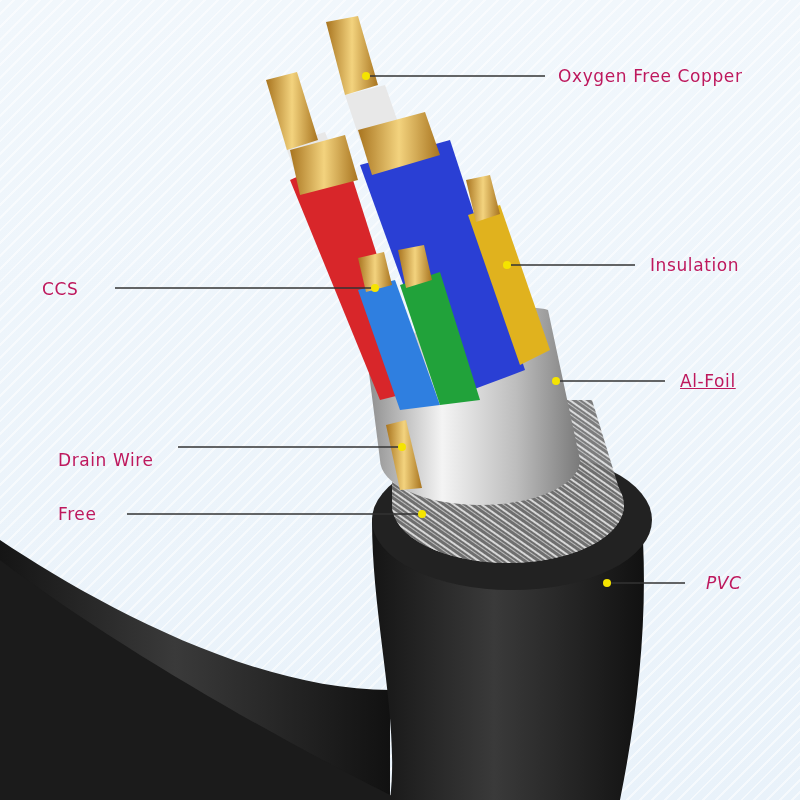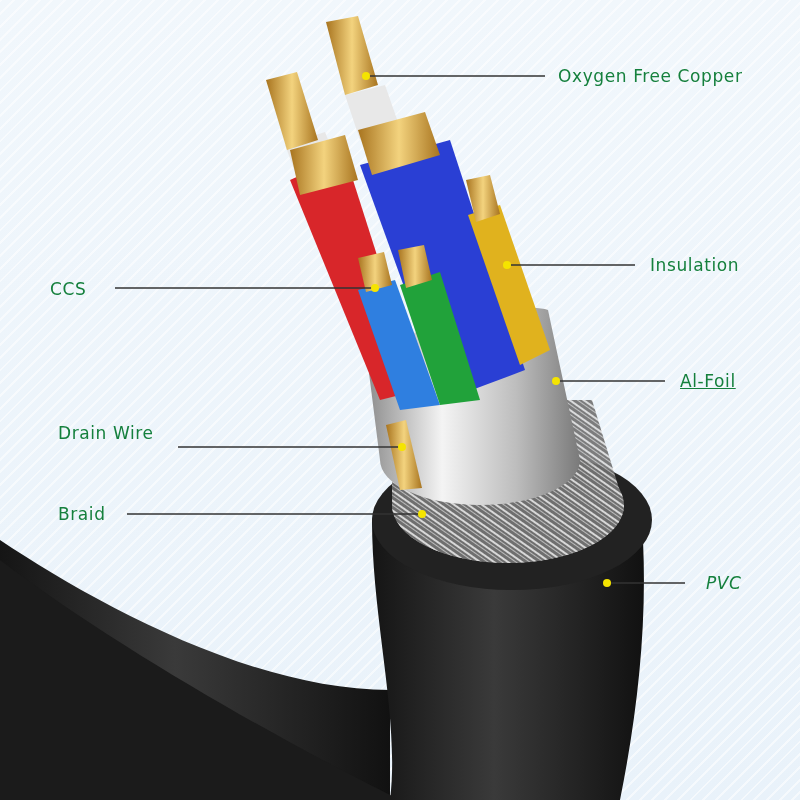--- a/index.html
+++ b/index.html
@@ -9,21 +9,21 @@
     font-family: "DejaVu Sans", sans-serif;
   }
   .bg-lines {
     position: absolute; inset: 0;
     background:
       repeating-linear-gradient(135deg, rgba(255,255,255,0.55) 0 2px, rgba(255,255,255,0) 2px 9px),
       linear-gradient(180deg, #f1f7fc 0%, #e9f2fa 100%);
   }
   svg.art { position: absolute; left: 0; top: 0; }
   .label {
-    position: absolute; font-size: 17px; color: #15803d; letter-spacing: 0.6px;
+    position: absolute; font-size: 17px; color: #be185d; letter-spacing: 0.6px;
     white-space: nowrap; line-height: 20px;
   }
 </style>
 </head>
 <body>
 
 <div class="bg-lines"></div>
 
 <svg class="art" width="800" height="800" viewBox="0 0 800 800">
   <defs>
@@ -97,15 +97,15 @@
     <circle cx="375" cy="288" r="4"></circle>
     <circle cx="402" cy="447" r="4"></circle>
     <circle cx="422" cy="514" r="4"></circle>
   </g>
 </svg>
 
 <div class="label" style="left:558px; top:66px;">Oxygen Free Copper</div>
 <div class="label" style="left:650px; top:255px;">Insulation</div>
 <div class="label" style="left:680px; top:371px;text-decoration:underline;">Al-Foil</div>
 <div class="label" style="left:706px; top:573px;font-style:italic;">PVC</div>
-<div class="label" style="left:50px; top:279px;">CCS</div>
-<div class="label" style="left:58px; top:423px;">Drain Wire</div>
-<div class="label" style="left:58px; top:504px;">Braid</div>
+<div class="label" style="left:42px; top:279px;">CCS</div>
+<div class="label" style="left:58px; top:450px;">Drain Wire</div>
+<div class="label" style="left:58px; top:504px;">Free</div>
 
 </body></html>

